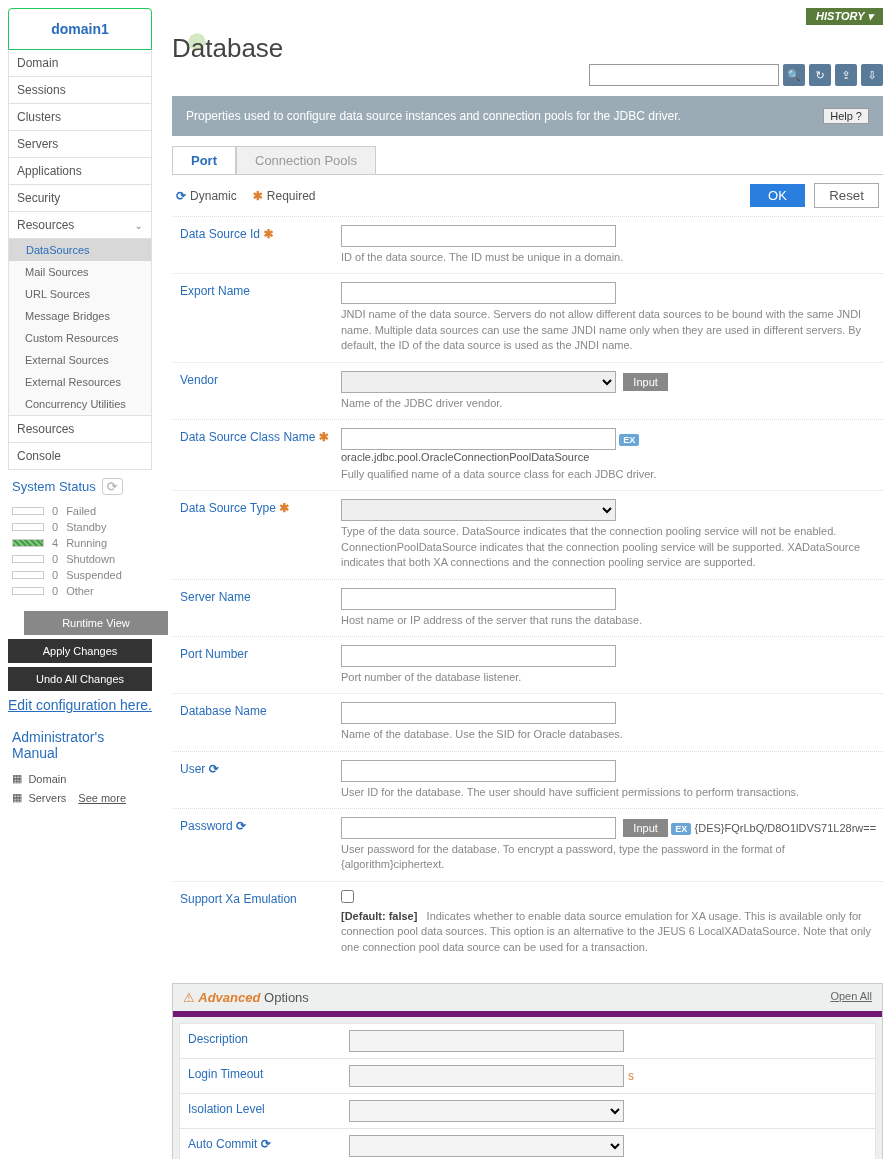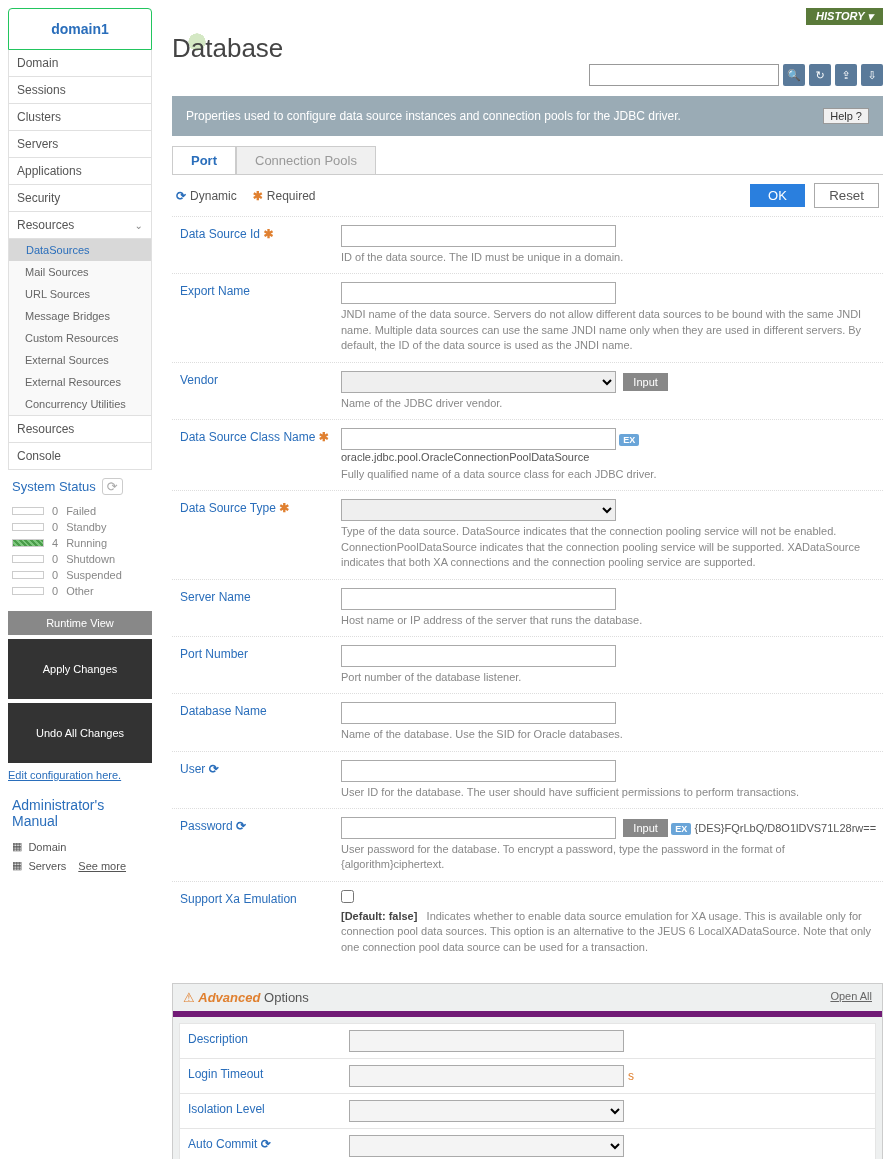--- a/index.html
+++ b/index.html
@@ -8,23 +8,23 @@
 .sidebar { width: 160px; min-width: 160px; padding: 8px; }
 .domain-header { text-align: center; color: #2a6ebb; font-weight: bold; font-size: 14px; padding: 12px 0; border: 1px solid #22c55e; border-radius: 4px 4px 0 0; }
 .nav-item { padding: 6px 8px; border: 1px solid #e0e0e0; border-top: none; color: #555; cursor: pointer; display: flex; justify-content: space-between; align-items: center; }
 .sub-nav { border: 1px solid #e0e0e0; border-top: none; background: #f9f9f9; }
 .sub-nav-item { padding: 5px 8px 5px 16px; color: #666; cursor: pointer; font-size: 11px; }
 .sub-nav-item.active { background: #d8d8d8; color: #2a6ebb; padding-left: 17px; }
 .sys-status-header { color: #2a6ebb; font-size: 13px; padding: 8px 4px; display: flex; align-items: center; gap: 6px; }
 .status-row { display: flex; align-items: center; gap: 8px; padding: 2px 4px; font-size: 11px; color: #888; }
 .status-bar { width: 32px; height: 8px; border: 1px solid #ccc; background: #fff; }
 .status-bar.running { background: repeating-linear-gradient(45deg, #4a9c4a, #4a9c4a 2px, #7dc77d 2px, #7dc77d 4px); }
-.btn-dark { display: block; width: 100%; padding: 24px; background: #333; color: #fff; border: none; margin: 4px 0; font-size: 11px; cursor: pointer; }
-.btn-gray { display: block; width: 100%; padding: 6px; background: #888; color: #fff; border: none; margin: 4px 0; font-size: 11px; cursor: pointer; text-align: center; }
-.edit-link { display: block; text-align: left; color: #2a6ebb; text-decoration: underline; font-size: 11px; margin: 6px 0; }
+.btn-dark { display: block; width: 100%; padding: 6px; background: #333; color: #fff; border: none; margin: 4px 0; font-size: 11px; cursor: pointer; }
+.btn-gray { display: block; width: 100%; padding: 6px; background: #888; color: #fff; border: none; margin: 4px 16px; font-size: 11px; cursor: pointer; text-align: center; }
+.edit-link { display: block; text-align: left; color: #2a6ebb; text-decoration: underline; font-size: 14px; margin: 6px 0; }
 .admin-manual { color: #2a6ebb; font-size: 14px; margin: 16px 4px 8px; }
 .manual-link { display: flex; align-items: center; gap: 6px; padding: 3px 4px; color: #555; font-size: 11px; }
 .see-more { color: #555; text-decoration: underline; margin-left: 6px; }
 .main { flex: 1; padding: 8px 12px; min-width: 0; }
 .top-bar { display: flex; justify-content: flex-end; margin-bottom: 8px; }
 .history-btn { background: #5a7a3a; color: #fff; padding: 2px 10px; font-size: 11px; font-weight: bold; border: none; font-style: italic; }
 .page-title { font-size: 26px; color: #444; font-family: "Segoe UI", Arial; font-weight: normal; margin-bottom: 0; position: relative; }
 .page-title::before { content: ""; position: absolute; left: 10px; top: -6px; width: 30px; height: 30px; background: radial-gradient(circle, #d4e8c4 40%, transparent 41%); z-index: -1; }
 .search-row { display: flex; justify-content: flex-end; gap: 4px; margin-bottom: 10px; }
 .search-row input { width: 190px; height: 22px; border: 1px solid #999; padding: 0 4px; }

